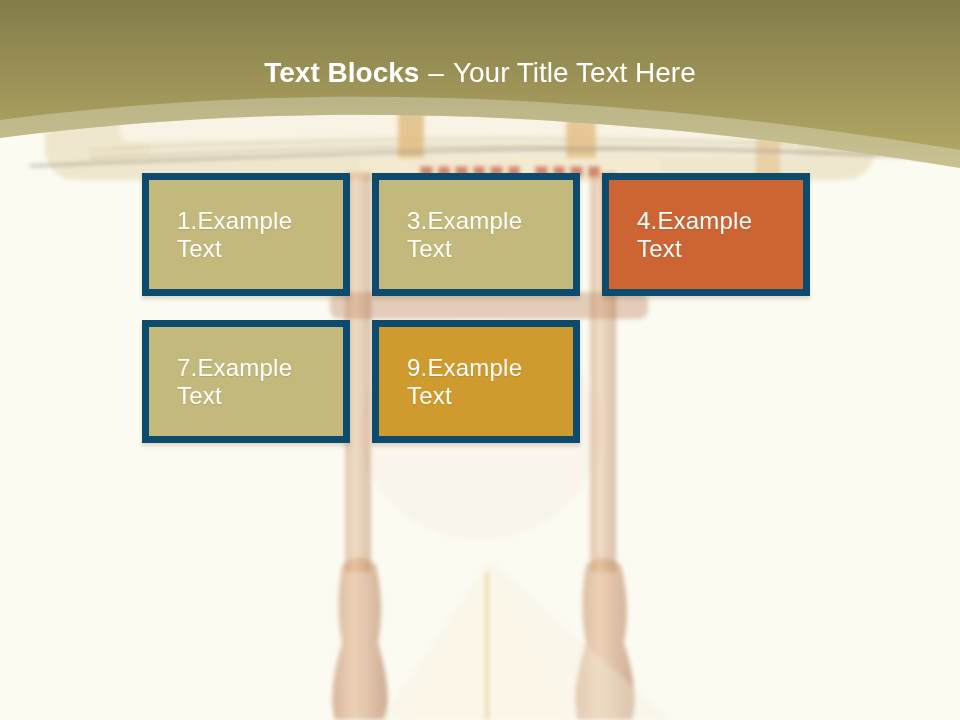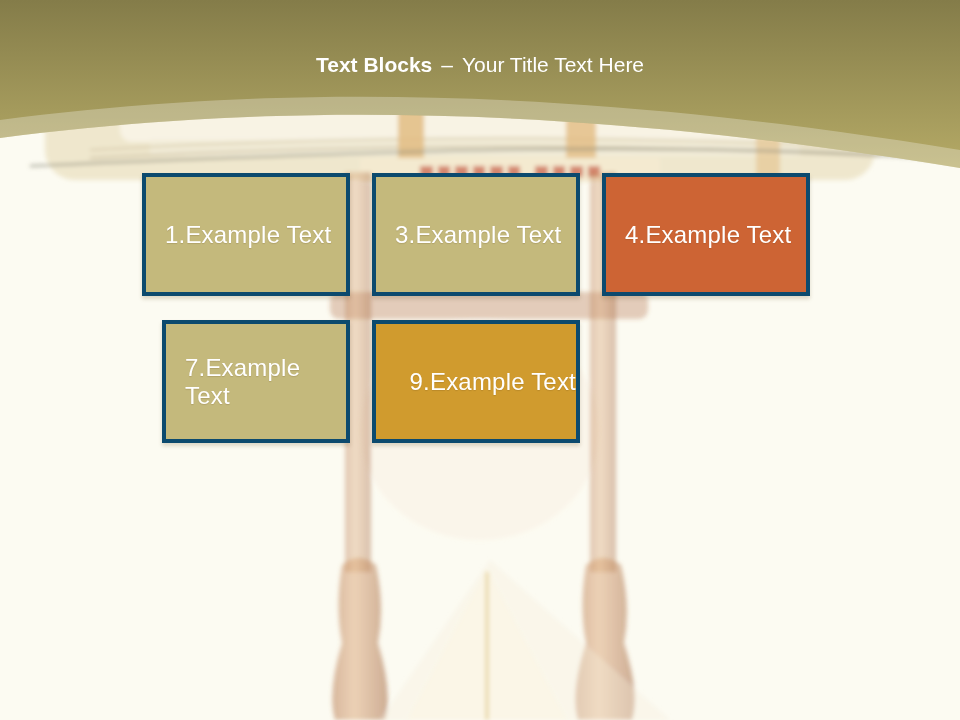--- a/index.html
+++ b/index.html
@@ -9,25 +9,25 @@
     height: 720px;
     overflow: hidden;
     background: var(--background, #fcfbf2);
     font-family: "Liberation Sans", sans-serif;
   }
   .layer { position: absolute; left: 0; top: 0; }
 
   
   .title {
     position: absolute;
-    left: 0; top: 44px;
+    left: 0; top: 52px;
     width: 100%;
     text-align: center;
     color: var(--text, #ffffff);
-    font-size: 21px;
+    font-size: 28px;
     line-height: 42px;
     z-index: 3;
     white-space: nowrap;
   }
   .title .t-bold { font-weight: 700; }
   .title .t-sep  { font-weight: 400; margin: 0 9px; }
   .title .t-reg  { font-weight: 400; }
 
   
   .grid {
@@ -35,25 +35,25 @@
     left: 142px; top: 173px;
     display: grid;
     grid-template-columns: repeat(3, 208px);
     grid-auto-rows: 123px;
     column-gap: 22px;
     row-gap: 24px;
     z-index: 4;
   }
   .block {
     box-sizing: border-box;
-    border: 4px solid #0c4a6e;
+    border: 7px solid #0c4a6e;
     box-shadow: 0 3px 4px rgba(110, 90, 45, 0.22);
     display: flex;
     align-items: center;
-    padding-left: 19px;
+    padding-left: 28px;
     font-size: 24px;
     letter-spacing: 0.2px;
     cursor: default;
   }
   .block span { text-shadow: 0 1px 1px rgba(90,60,20,0.18); }
 
   .watermark { z-index: 1; }
   .header-svg { z-index: 2; }
 
   .stop-top    { stop-color: var(--header-top, #847c49); }
@@ -135,21 +135,21 @@
   <div class="grid">
     <div class="block" style="background: rgb(196, 185, 124); color: rgb(255, 255, 255);">
         <span>1.Example Text</span>
       </div>
     <div class="block" style="background: rgb(196, 185, 124); color: rgb(255, 255, 255);">
         <span>3.Example Text</span>
       </div>
     <div class="block" style="background: rgb(205, 100, 52); color: rgb(255, 255, 255);">
         <span>4.Example Text</span>
       </div>
-    <div class="block" style="background: rgb(196, 185, 124); color: rgb(255, 255, 255); margin-left: 20px;">
+    <div class="block" style="background: rgb(196, 185, 124); color: rgb(255, 255, 255);">
         <span>7.Example Text</span>
       </div>
     <div class="block" style="background: rgb(208, 155, 46); color: rgb(255, 255, 255); justify-content: flex-end;">
         <span>9.Example Text</span>
       </div>
   </div>
 
 </div>
 
 </body></html>

